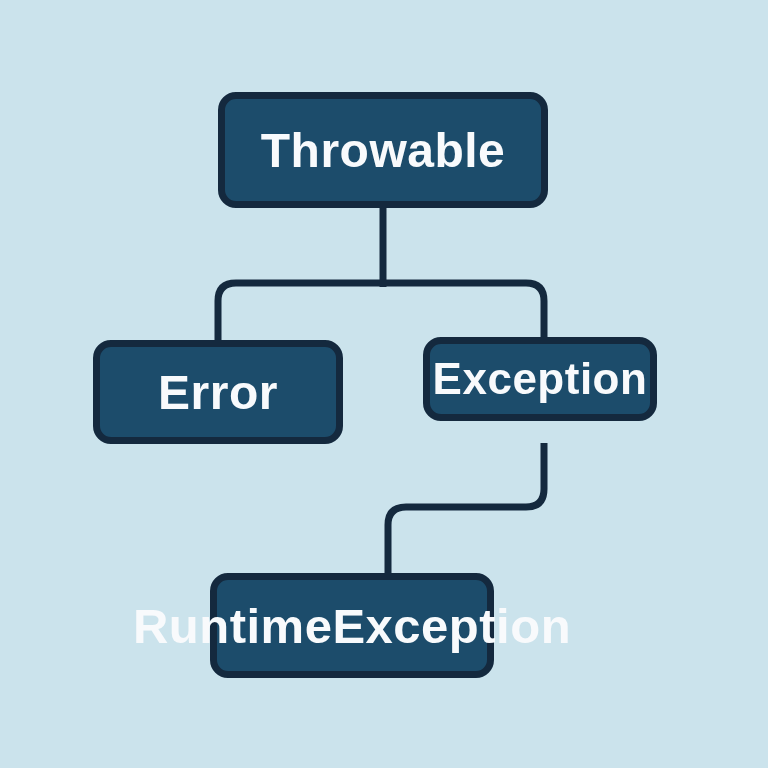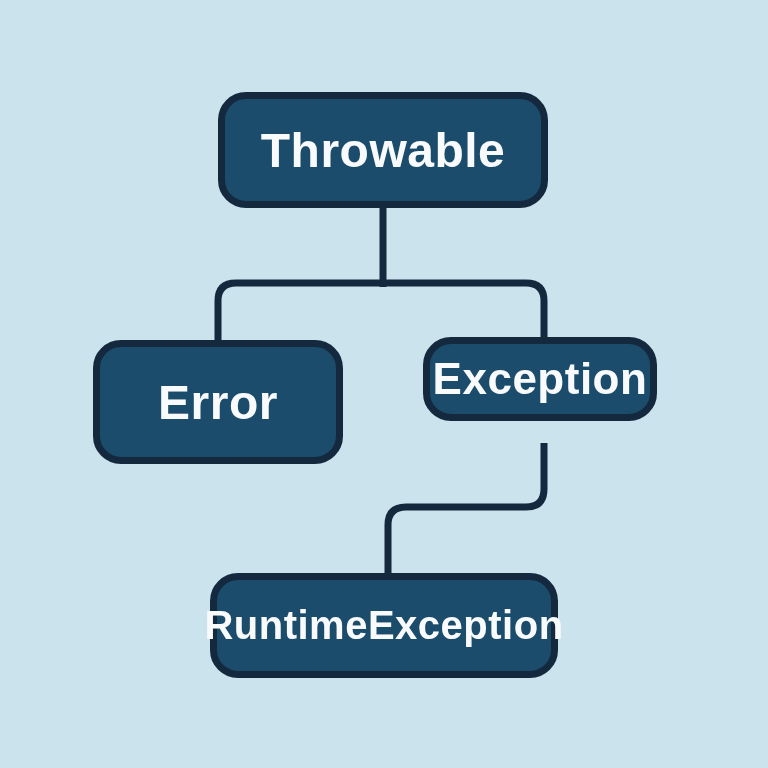--- a/index.html
+++ b/index.html
@@ -26,32 +26,32 @@
   }
   .edges path{
     fill:none;
     stroke:var(--connector);
     stroke-width:7;
   }
   .node{
     position:absolute;
     background:var(--node-fill);
     border:7px solid var(--node-border);
-    border-radius:28px;
+    border-radius:18px;
     box-sizing:border-box;
     display:flex;align-items:center;justify-content:center;
     color:var(--text);
     font-weight:700;
     letter-spacing:0.5px;
     text-align:center;
   }
   .node-throwable{left:218px;top:92px;width:330px;height:116px;font-size:48px;}
-  .node-error{left:93px;top:340px;width:250px;height:124px;font-size:48px;justify-content:center;}
+  .node-error{left:93px;top:340px;width:250px;height:104px;font-size:48px;justify-content:center;}
   .node-exception{left:423px;top:337px;width:234px;height:84px;font-size:44px;}
-  .node-runtime-exception{left:210px;top:573px;width:348px;height:105px;font-size:40px;}
+  .node-runtime-exception{left:210px;top:573px;width:284px;height:105px;font-size:49px;}
 </style>
 </head>
 <body>
 
 <div class="canvas">
 
   <svg class="edges" viewBox="0 0 768 768" xmlns="http://www.w3.org/2000/svg" aria-hidden="true">
 
     <path d="M 383 204 L 383 287"></path>
 

